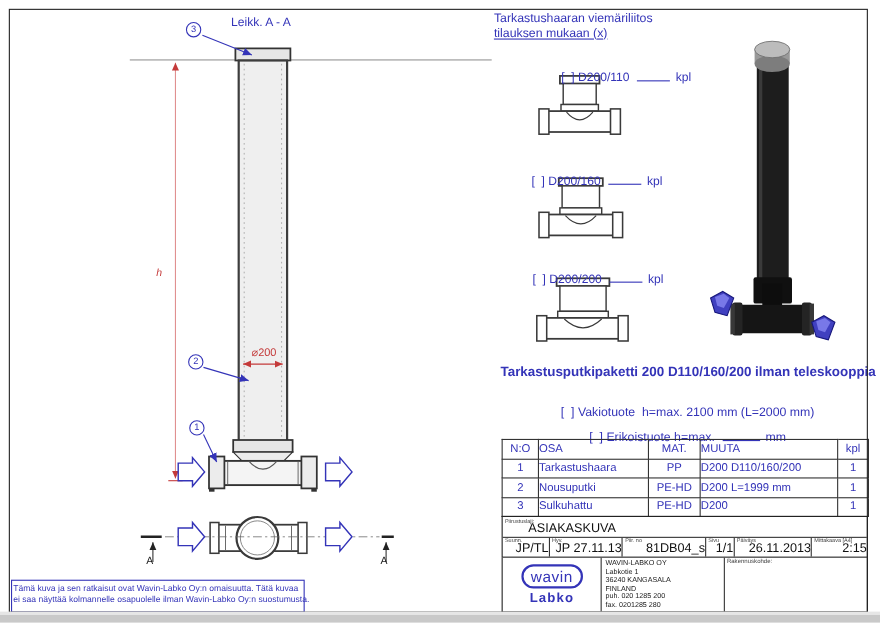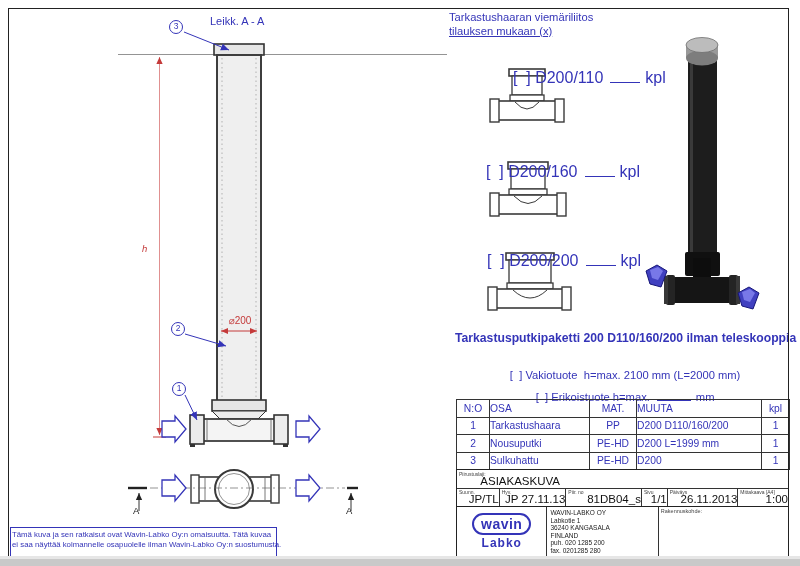--- a/index.html
+++ b/index.html
@@ -21,21 +21,21 @@
              background:#fff; color:var(--blue); font-size:8.5px; line-height:11.5px;
              text-align:center; }
   .h-dim { left:142px; top:243px; font-size:9.5px; color:var(--red); font-style:italic; }
   .d-dim { left:218px; top:315px; width:44px; text-align:center; font-size:10px;
            color:var(--red); }
   .amark { font-size:9.5px; color:#222; }
 
   .order-head { left:449px; top:11px; width:218px; text-align:left;
                 font-size:11.2px; line-height:13.5px; color:var(--blue); }
   .order-head .u { text-decoration:underline; }
-  .opt-line { font-size:16px; color:var(--blue); white-space:pre; }
+  .opt-line { font-size:11px; color:var(--blue); white-space:pre; }
   .cb { white-space:pre; }
   .blank { display:inline-block; width:30px; height:11px;
            border-bottom:1.1px solid var(--blue); margin:0 5px 0 7px; vertical-align:baseline; }
   .blank.wide { width:34px; }
 
   .prod-title { left:455px; top:331px; width:334px; text-align:center;
                 font-size:12.2px; font-weight:bold; color:var(--blue); white-space:pre; }
   .prod-line { width:334px; left:455px; text-align:center; font-size:11.2px;
                color:var(--blue); white-space:pre; }
 
@@ -59,21 +59,21 @@
   .tb-val.big { font-size:12px; padding-left:4px; }
   .tb-val.center { text-align:right; }
 
   .cblock { left:456px; top:507px; width:333px; height:50px; border:1.5px solid #222;
             border-top:none; display:flex; }
   .c-cell { position:relative; border-left:1px solid #333; overflow:hidden; }
   .c-cell:first-child { border-left:none; }
   .logo-cell { width:90px; display:flex; flex-direction:column; align-items:center;
                justify-content:center; }
   .logo-oval { border:2.5px solid var(--blue); border-radius:13px; padding:0 7px;
-               color:var(--blue); font-weight:bold; font-size:14px; line-height:18px;
+               color:var(--blue); font-weight:normal; font-size:14px; line-height:18px;
                letter-spacing:0.5px; }
   .logo-sub { color:var(--blue); font-weight:bold; font-size:12px; margin-top:1px;
               letter-spacing:1px; }
   .info-cell { width:112px; padding:2px 0 0 3px; font-size:6.5px; line-height:7.6px;
                color:#222; }
   .site-cell { width:131px; }
   .site-cell .microlabel { font-size:5.5px; }
 
   .disclaimer { left:10px; top:527px; width:267px; height:30px;
                 border:1px solid var(--blue); color:var(--blue);
@@ -309,21 +309,21 @@
     <div class="tb-cell" style="width:26px">
       <span class="microlabel">Sivu</span>
       <div class="tb-val center">1/1</div>
     </div>
     <div class="tb-cell" style="width:71px">
       <span class="microlabel">Päiväys</span>
       <div class="tb-val center">26.11.2013</div>
     </div>
     <div class="tb-cell" style="width:51px">
       <span class="microlabel">Mittakaava [A4]</span>
-      <div class="tb-val center">1:00</div>
+      <div class="tb-val center">2:15</div>
     </div>
   </div>
 </div>
 
 <div class="abs cblock">
   <div class="c-cell logo-cell">
     <div class="logo-oval">wavin</div>
     <div class="logo-sub">Labko</div>
   </div>
   <div class="c-cell info-cell">

